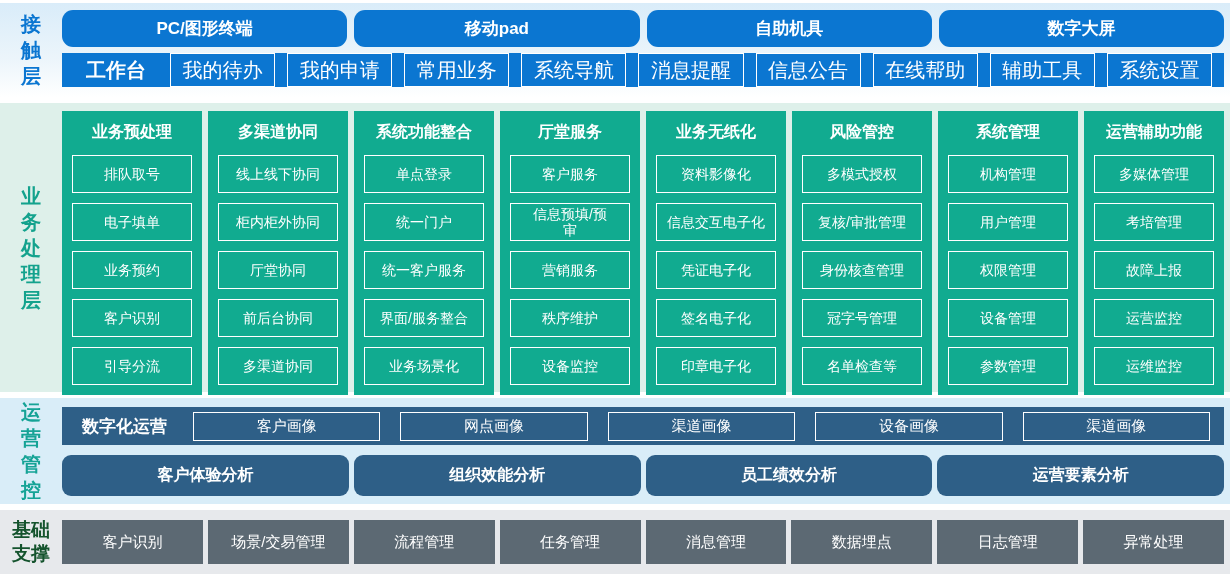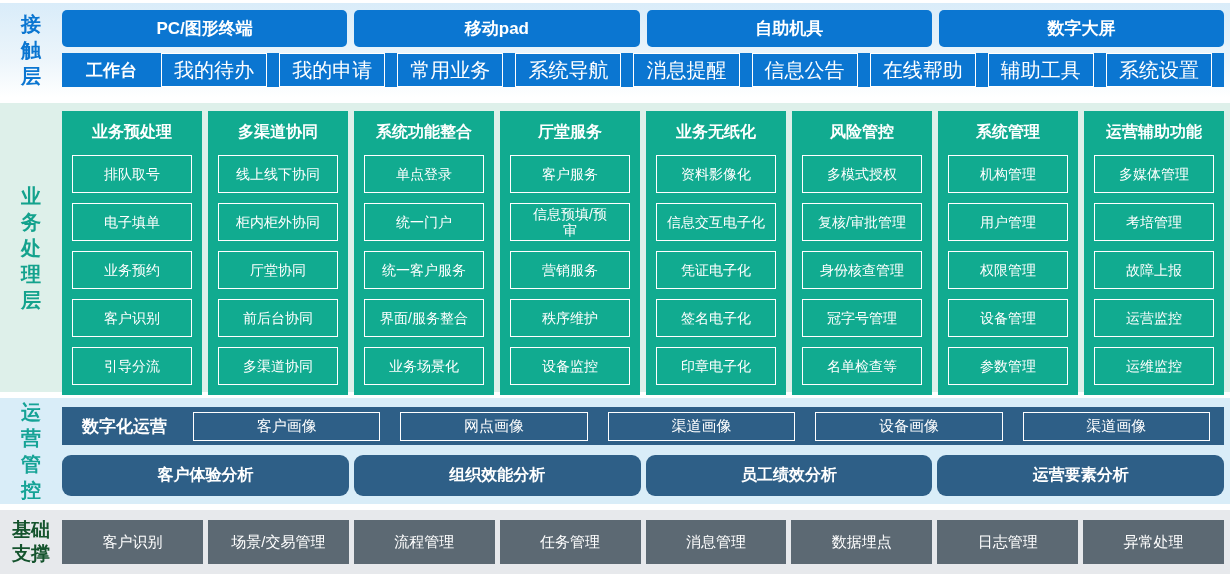--- a/index.html
+++ b/index.html
@@ -22,23 +22,23 @@
   .blue-text{color:var(--blue);}
   .teal-text{color:#15a396;}
   .teal-text2{color:#13a28d;}
   .dark-text{color:#14532d;}
   .band-content{flex:1;display:flex;flex-direction:column;min-width:0;}
 
   
   .band-contact{height:94px;background:linear-gradient(180deg,var(--band1-bg) 0%,#ecf5fb 60%,#ffffff 100%);}
   .terminal-row{display:flex;gap:7px;margin:7px 6px 0 0;}
   .btn{display:flex;align-items:center;justify-content:center;cursor:pointer;}
-  .terminal-btn{flex:1;height:37px;background:var(--blue);color:#fff;font-weight:bold;font-size:17px;border-radius:5px;}
+  .terminal-btn{flex:1;height:37px;background:var(--blue);color:#fff;font-weight:bold;font-size:17px;border-radius:11px;}
   .workbench-bar{display:flex;align-items:center;height:34px;background:var(--blue);margin:6px 6px 0 0;padding:0 12px;gap:12px;}
-  .wb-label{color:#fff;font-weight:bold;font-size:17px;white-space:nowrap;padding:0 12px;}
+  .wb-label{color:#fff;font-weight:bold;font-size:20px;white-space:nowrap;padding:0 12px;}
   .outline-btn{border:1px solid #ffffff;color:#ffffff;background:transparent;}
   .wb-item{flex:1;height:34px;font-size:20px;white-space:nowrap;font-family:Liberation Mono, monospace;}
 
   
   .band-business{height:289px;background:var(--band2-bg);}
   .business-cols{display:flex;gap:6px;margin:8px 6px 9px 0;flex:1;}
   .biz-col{flex:1;background:var(--teal);display:flex;flex-direction:column;padding:8px 10px 10px 10px;min-width:0;}
   .col-title{color:#fff;font-weight:bold;font-size:16px;text-align:center;line-height:26px;height:26px;white-space:nowrap;}
   .col-item{height:38px;margin-top:10px;font-size:14px;line-height:1.15;text-align:center;padding:1px 2px;}
   .col-item.wrap2{padding:1px 16px;}

